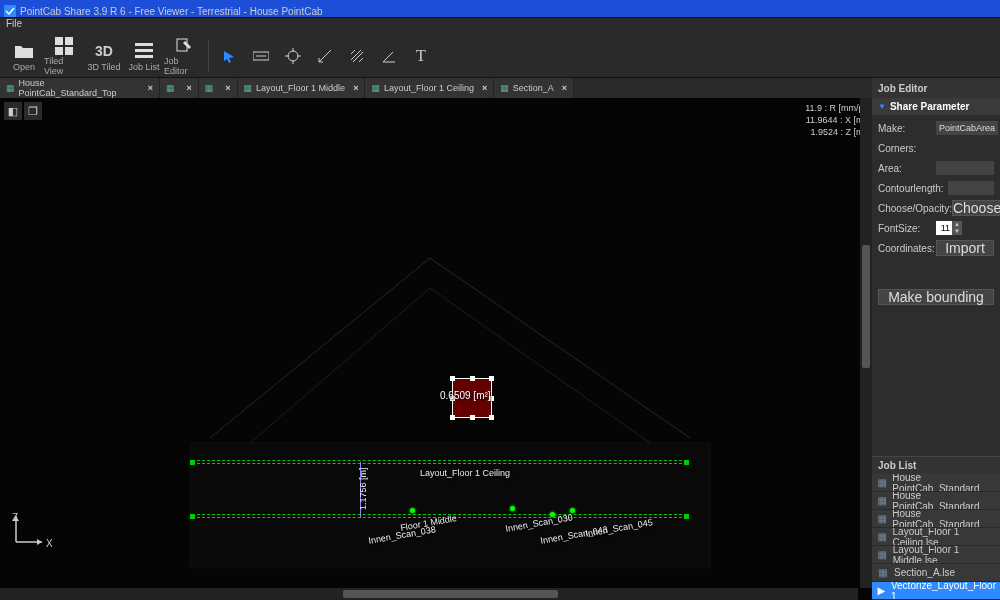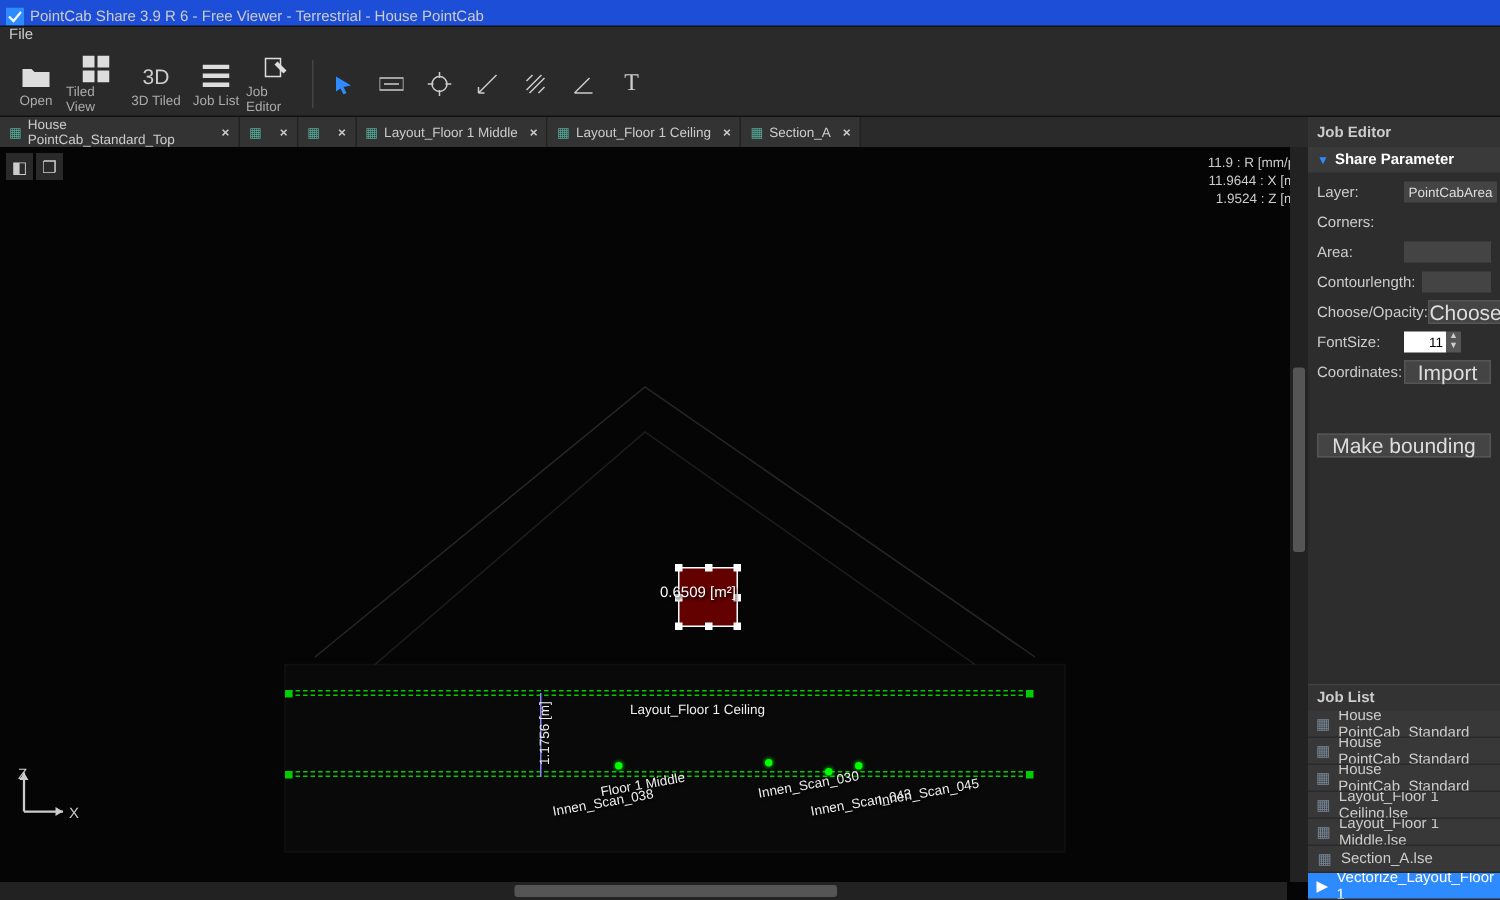--- a/index.html
+++ b/index.html
@@ -47,21 +47,21 @@
 .sidepanel{width:128px;background:#2d2d2d;display:flex;flex-direction:column;font-size:10px;color:#ccc}
 .sp-head{height:20px;background:#333;display:flex;align-items:center;padding:0 6px;font-weight:bold}
 .sp-sect{background:#3a3a3a;color:#fff;padding:3px 6px;display:flex;align-items:center;font-weight:bold;font-size:10px}
 .sp-sect .arw{color:#2e8bff;margin-right:4px;font-size:8px}
 .sp-body{padding:4px 6px;flex:0 0 auto}
 .sp-row{display:flex;align-items:center;height:18px;margin-bottom:2px}
 .sp-row .lab{flex:0 0 58px}
 .sp-row .val{flex:1;background:#444;height:14px;font-size:9px;padding:0 3px;display:flex;align-items:center;color:#ddd}
 .sp-btn{background:#444;height:16px;display:flex;align-items:center;justify-content:center;font-size:14px;cursor:pointer;color:#ddd;border:1px solid #555}
 .spin{display:flex;align-items:center}
-.spin .num{width:28px;height:14px;background:#fff;color:#000;font-size:9px;text-align:right;padding-right:2px;display:flex;align-items:center;justify-content:flex-end}
+.spin .num{width:16px;height:14px;background:#fff;color:#000;font-size:9px;text-align:right;padding-right:2px;display:flex;align-items:center;justify-content:flex-end}
 .spin .arrs{width:10px;display:flex;flex-direction:column}
 .spin .arrs div{height:7px;background:#555;font-size:6px;line-height:6px;text-align:center;cursor:pointer;color:#ccc}
 .sp-spacer{flex:1}
 .joblist{border-top:1px solid #444}
 .jl-head{background:#333;padding:3px 6px;font-weight:bold}
 .jl-item{display:flex;align-items:center;height:18px;padding:0 4px;background:#383838;border-bottom:1px solid #2a2a2a;cursor:pointer;overflow:hidden}
 .jl-item .ji{width:14px;margin-right:4px;text-align:center;color:#789}
 .jl-item.sel{background:#2e8bff;color:#fff}
 .jl-item.sel .ji{color:#fff}
 .green-dot{position:absolute;width:5px;height:5px;border-radius:50%;background:#0f0;box-shadow:0 0 3px #0f0}
@@ -95,21 +95,21 @@
         <svg width="18" height="18">
           <rect x="0" y="0" width="8" height="8" fill="#ddd"></rect>
           <rect x="10" y="0" width="8" height="8" fill="#ddd"></rect>
           <rect x="0" y="10" width="8" height="8" fill="#ddd"></rect>
           <rect x="10" y="10" width="8" height="8" fill="#ddd"></rect>
         </svg>
       </div>
     <div class="lab">Tiled View</div>
   </div>
   <div class="tb-item">
-    <div class="ico" style="font-weight:normal;font-size:14px">3D</div>
+    <div class="ico" style="font-weight:bold;font-size:14px">3D</div>
     <div class="lab">3D Tiled</div>
   </div>
   <div class="tb-item">
     <div class="ico">
         <svg width="18" height="16">
           <rect x="0" y="0" width="18" height="3" fill="#ddd"></rect>
           <rect x="0" y="6" width="18" height="3" fill="#ddd"></rect>
           <rect x="0" y="12" width="18" height="3" fill="#ddd"></rect>
         </svg>
       </div>
@@ -267,21 +267,21 @@
   </div>
 
   <div class="sidepanel">
     <div class="sp-head">Job Editor</div>
     <div class="sp-sect">
         <span class="arw">▼</span>
         <span>Share Parameter</span>
       </div>
     <div class="sp-body">
       <div class="sp-row">
-          <div class="lab">Layer:</div>
+          <div class="lab">Make:</div>
           <div class="val">PointCabArea</div>
         </div>
       <div class="sp-row">
           <div class="lab">Corners:</div>
         </div>
       <div class="sp-row">
           <div class="lab">Area:</div>
           <div class="val"></div>
         </div>
       <div class="sp-row">

